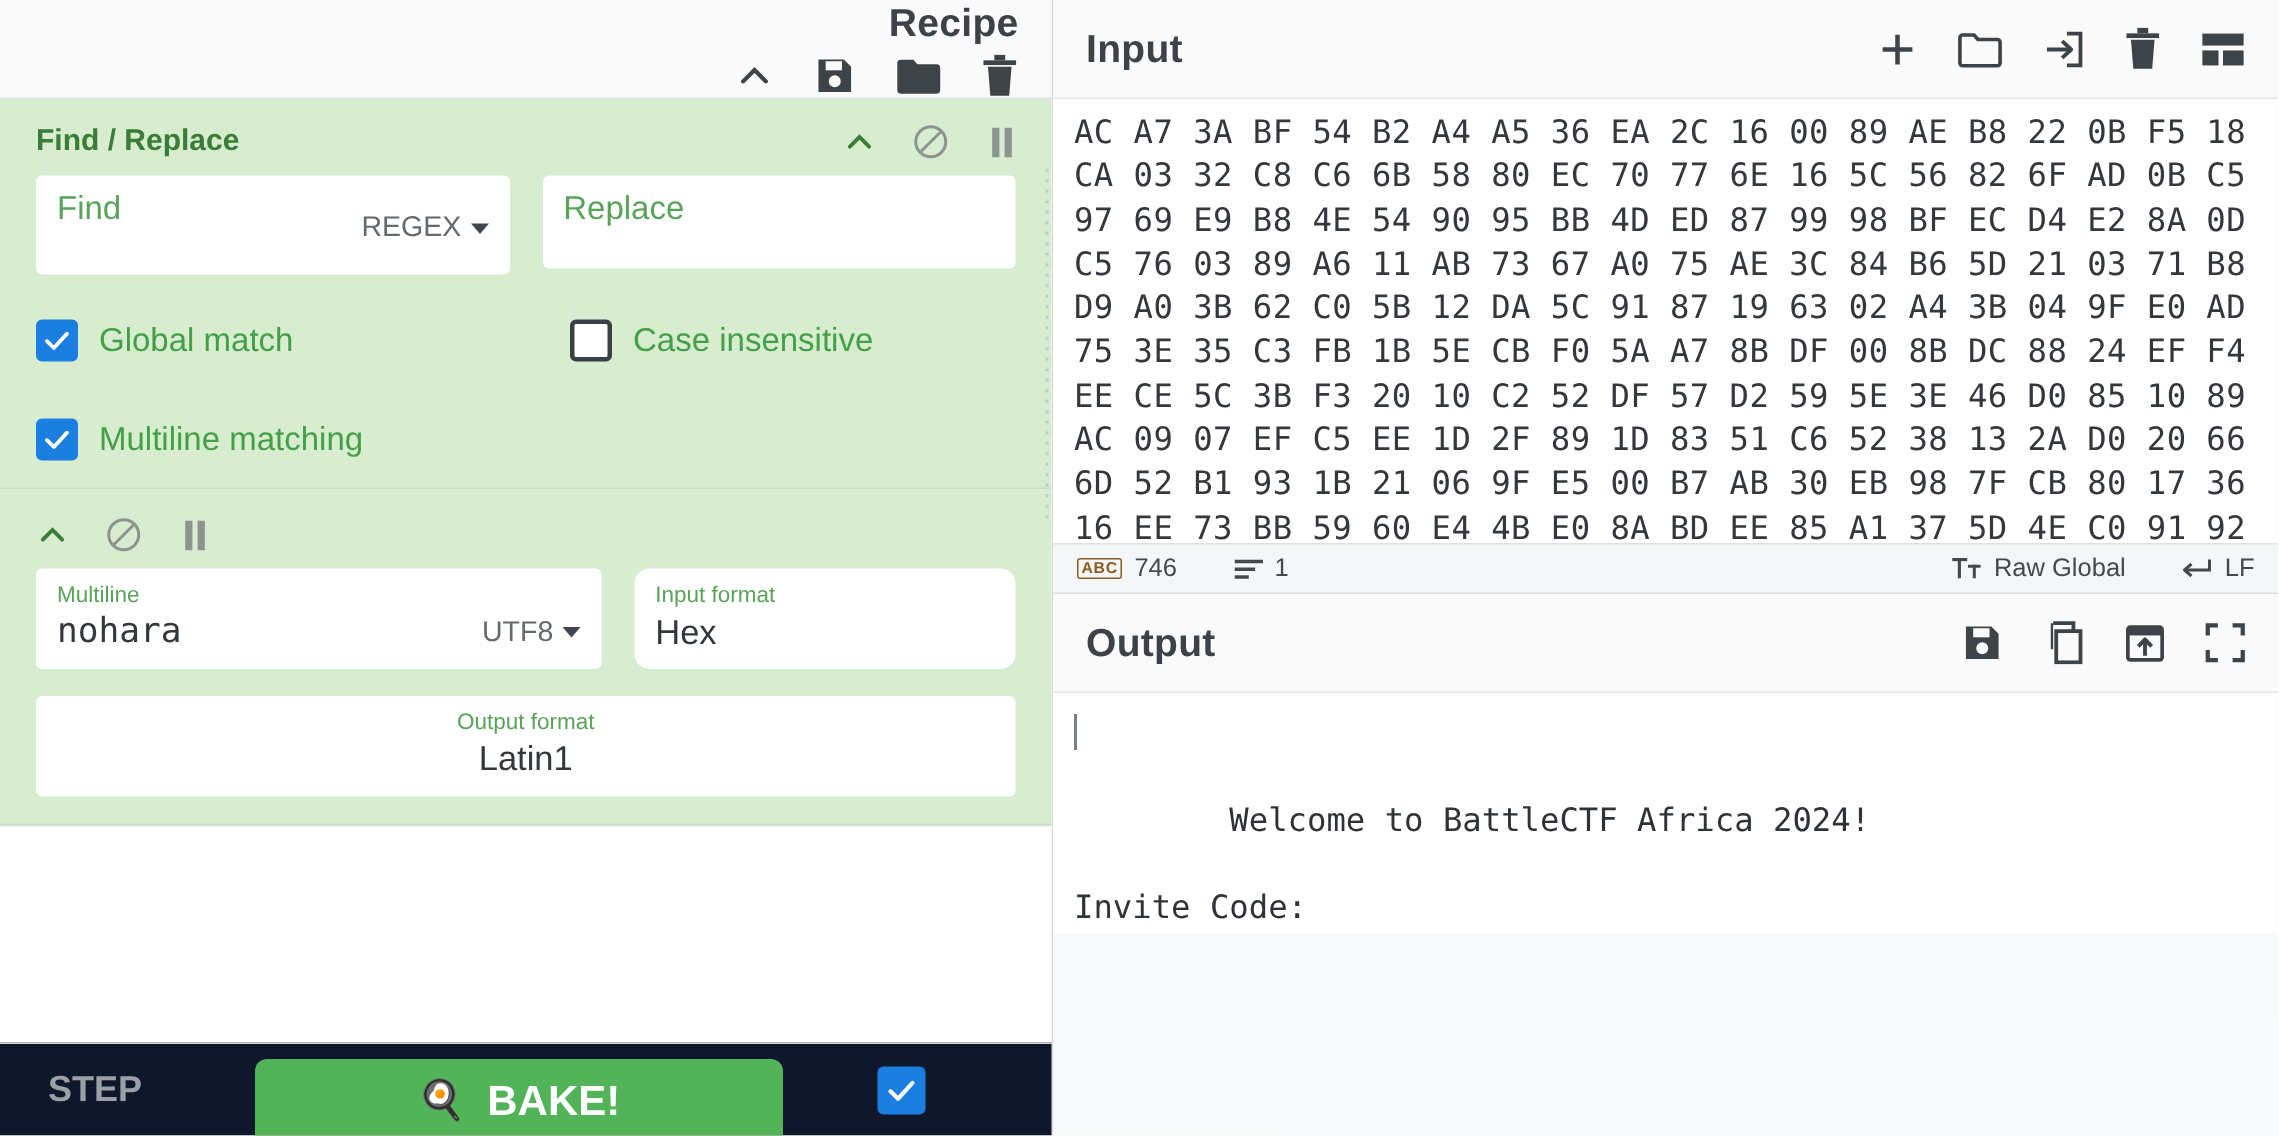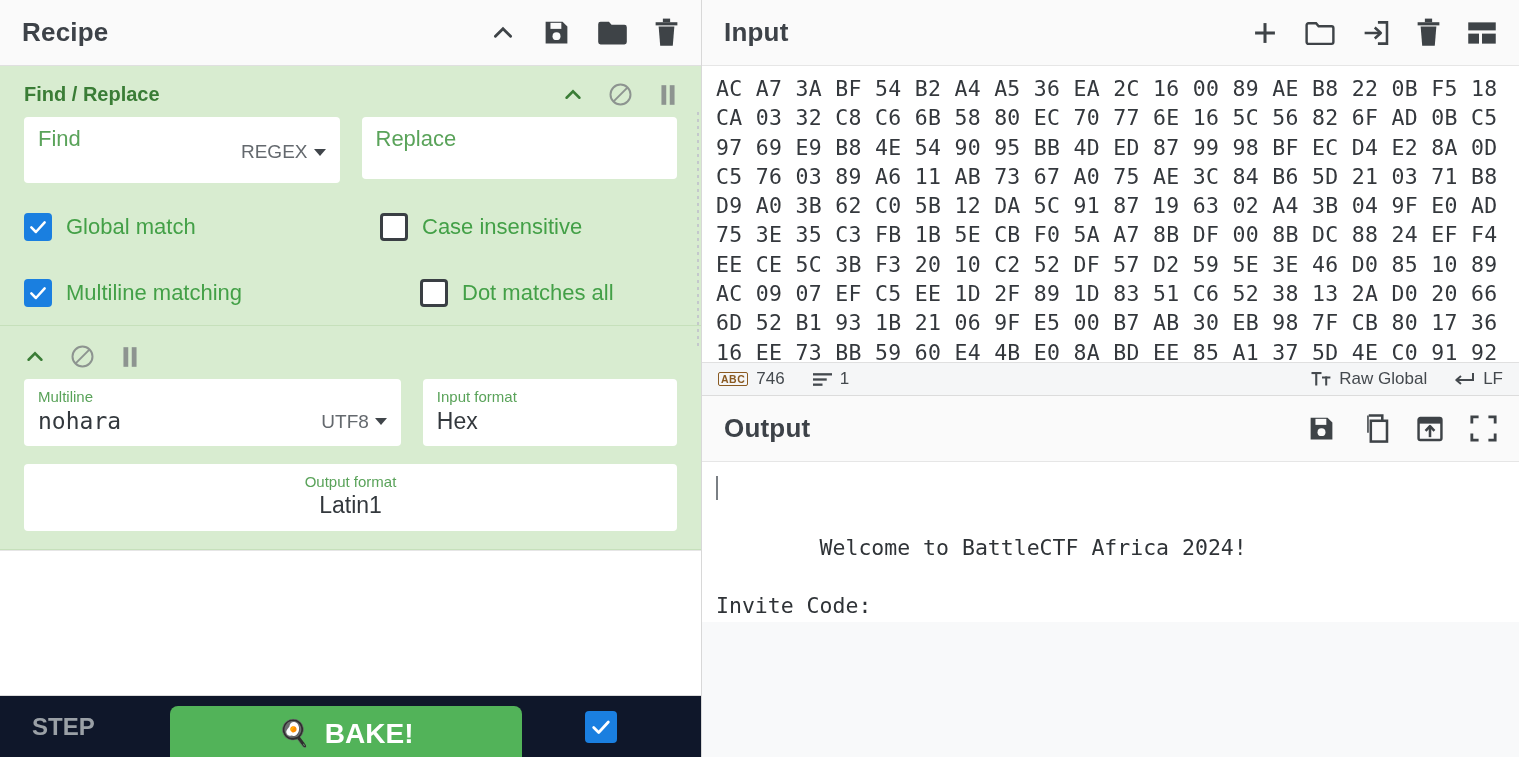--- a/index.html
+++ b/index.html
@@ -18,22 +18,23 @@
     width: 702px; height: 757px;
     display: flex; flex-direction: column;
     background: #fafafa;
     border-right: 1px solid #d8d8d8;
     position: relative;
   }
   .panel-title-bar {
     height: 66px; min-height: 66px;
     background: #fafafa;
     border-bottom: 1px solid #e0e0e0;
-    display: flex; align-items: center;
+    display: flex; align-items: flex-end;
     padding: 0 22px 0 22px;
+    flex-direction: column;
   }
   .panel-title {
     font-size: 26px; font-weight: bold; color: #3d4248;
     letter-spacing: .2px; flex: 1;
   }
   .title-icons { display: flex; align-items: center; gap: 26px; }
   .ticon { color: #3e4347; display: flex; align-items: center; cursor: pointer; }
 
   .recipe-body {
     flex: 1; overflow: hidden; background: #fafafa;
@@ -138,21 +139,21 @@
     padding: 8px 0 0 14px;
     font-family: "DejaVu Sans Mono", monospace;
     font-size: 21.5px; color: #34383d; line-height: 29.3px;
     letter-spacing: .3px; white-space: pre;
   }
 
   .status-bar {
     height: 34px; min-height: 34px; background: #f5f6f7;
     border-top: 1px solid #e0e0e0; border-bottom: 1px solid #dcdcdc;
     display: flex; align-items: center; padding: 0 16px;
-    font-size: 17px; color: #44494e; gap: 6px;
+    font-size: 17px; color: #44494e; gap: 16px;
     position: relative;
   }
   .sb-group { display: flex; align-items: center; gap: 8px; }
   .sb-spacer { flex: 1; }
   .sb-badge {
     font-size: 10.5px; font-weight: bold; color: #8a5a22;
     border: 1.5px solid #8a5a22; border-radius: 2px; padding: 0px 2px;
     letter-spacing: .5px;
   }
   .grip {
@@ -266,32 +267,28 @@
                 </svg>
             </span>
             <span class="chk-label">Global match</span>
           </div>
           <div class="chk-item">
             <span class="chkbox"></span>
             <span class="chk-label">Case insensitive</span>
           </div>
         </div>
 
-        <div class="checks" style="padding-top:38px;gap:40px;">
+        <div class="checks" style="padding-top:38px;">
           <div class="chk-item first">
             <span class="chkbox on">
               <svg width="20" height="20" viewBox="0 0 24 24">
                   <path d="M4 12.5 L9.5 18 L20 6.5" stroke="#fff" stroke-width="3" fill="none" stroke-linecap="round" stroke-linejoin="round"></path>
                 </svg>
             </span>
             <span class="chk-label">Multiline matching</span>
-          </div>
-          <div class="chk-item">
-            <span class="chkbox"></span>
-            <span class="chk-label">Dot matches all</span>
           </div>
         </div>
       </div>
 
       <div class="operation">
         <div class="op-head" style="padding-top:18px;">
           <div class="op-icons">
             <span class="op-ic">
               <svg width="22" height="22" viewBox="0 0 24 24">
                   <path d="M5 15 L12 8 L19 15" stroke="#3a7d36" stroke-width="2.8" fill="none" stroke-linecap="round"></path>
@@ -314,21 +311,21 @@
 
         <div class="arg-row">
           <div class="arg" style="width:392px;">
             <div class="arg-label">Multiline</div>
             <div class="arg-value">nohara</div>
             <div class="arg-drop">
               <span>UTF8</span>
               <span class="caret"></span>
             </div>
           </div>
-          <div class="arg" style="width:264px;">
+          <div class="arg" style="width:264px;border-radius:10px;">
             <div class="arg-label">Input format</div>
             <div class="arg-value sans">Hex</div>
           </div>
         </div>
 
         <div class="arg-row" style="padding-top:18px;text-align:center;">
           <div class="arg" style="width:654px;">
             <div class="arg-label">Output format</div>
             <div class="arg-value sans">Latin1</div>
           </div>

